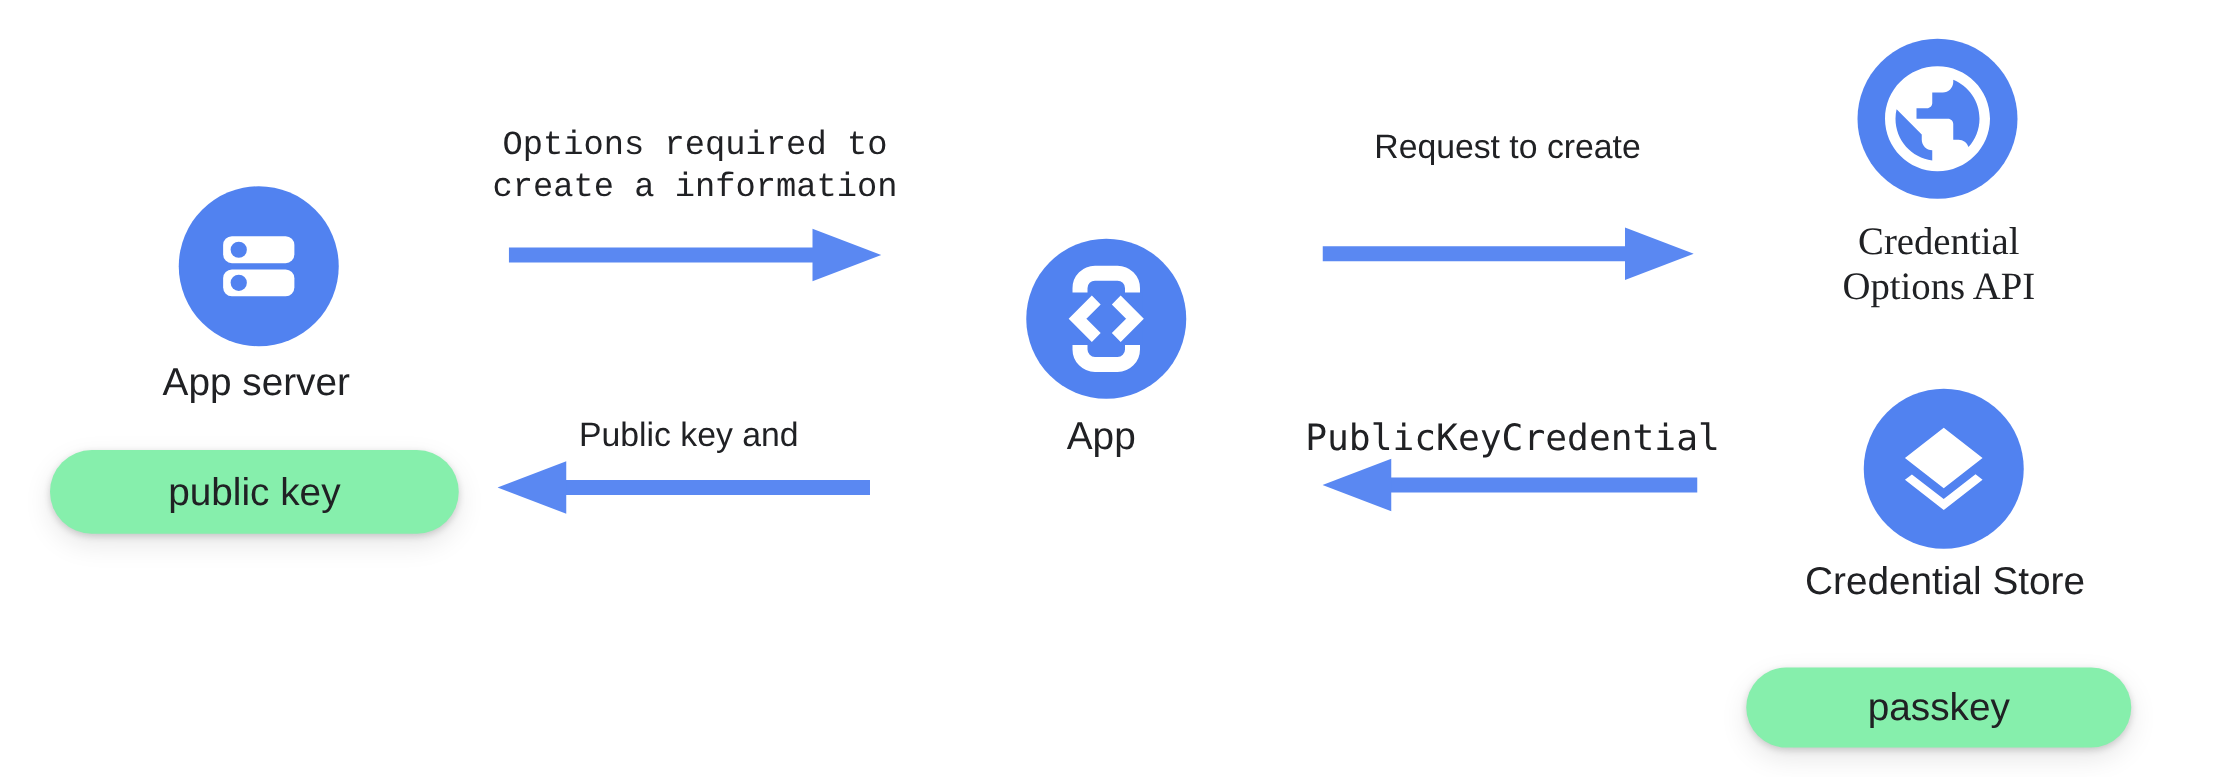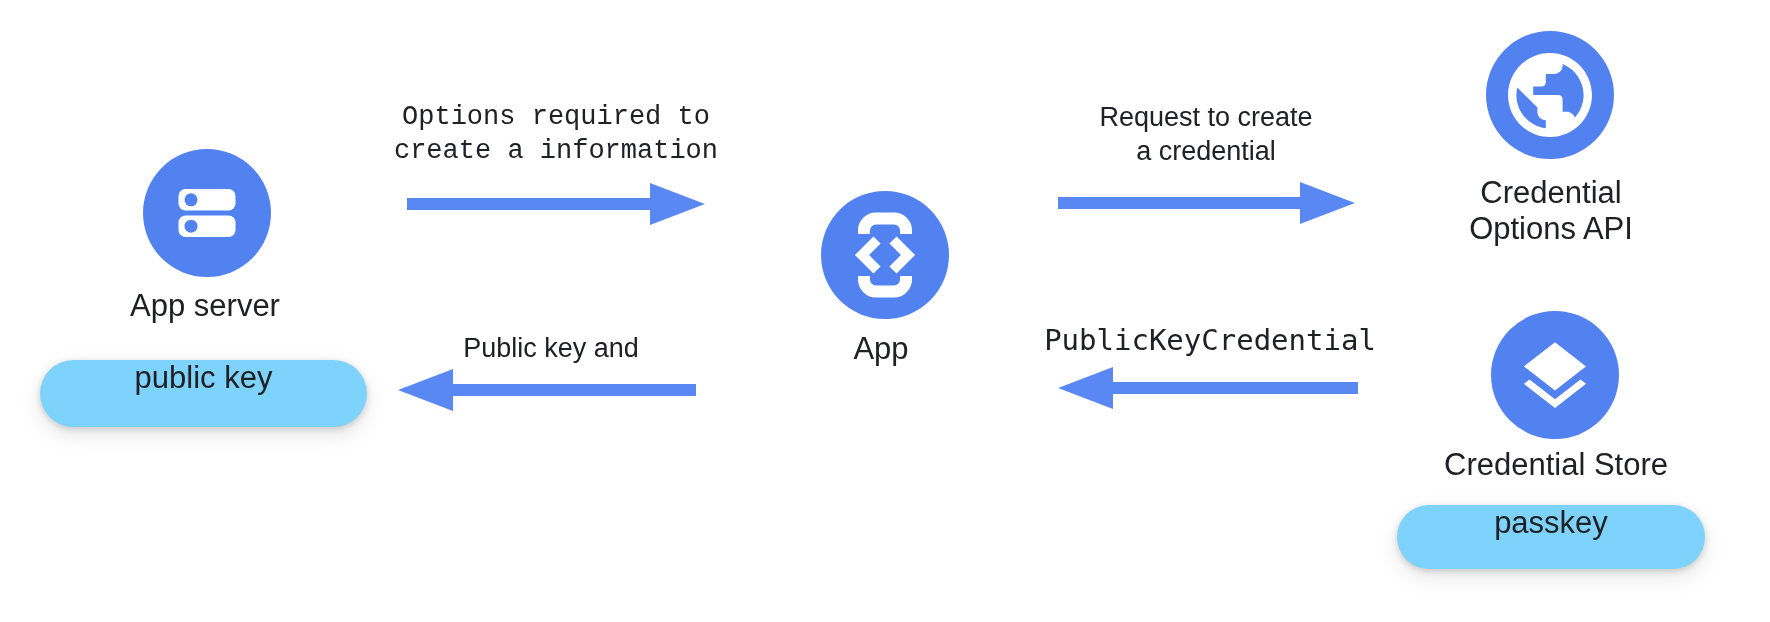--- a/index.html
+++ b/index.html
@@ -29,23 +29,24 @@
     transform: translateX(-50%);
     font-size: 31px;
     line-height: 36px;
     font-weight: 500;
     text-align: center;
     white-space: nowrap;
     color: var(--text, #202124);
   }
   .pill {
     position: absolute;
-    background: #7dd3fc;
+    background: #86efac;
     border-radius: 999px;
     display: flex;
+    align-items: center;
     justify-content: center;
     font-size: 31px;
     font-weight: 500;
     color: var(--text, #202124);
     box-shadow: 0 2px 6px rgba(0,0,0,0.16), 0 8px 22px rgba(0,0,0,0.10);
   }
   .flow-label {
     position: absolute;
     transform: translateX(-50%);
     font-size: 27px;
@@ -107,54 +108,53 @@
       <rect x="-29" y="-21" width="15" height="42" fill="var(--blue, #5182F0)"></rect>
       <rect x="14" y="-21" width="15" height="42" fill="var(--blue, #5182F0)"></rect>
       <polyline points="-8,-15 -23,0 -8,15" fill="none" stroke="#ffffff" stroke-width="10" stroke-linejoin="miter"></polyline>
       <polyline points="8,-15 23,0 8,15" fill="none" stroke="#ffffff" stroke-width="10" stroke-linejoin="miter"></polyline>
     </svg>
   </div>
   <div class="node-label" style="left:881px; top:331px;">App</div>
 
   <div class="flow-label" style="left:1206px; top:100px;">
     <div>Request to create</div>
-    <div>a credential</div>
   </div>
   <div class="arrow" style="left:1058px; top:181px;">
     <svg width="297" height="44">
       <rect class="shaft" x="0" y="16" width="249" height="12"></rect>
       <polygon class="head" points="242,1 297,22 242,43"></polygon>
     </svg>
   </div>
 
-  <div class="flow-label mono" style="left:1210px; top:323px;">PublicKeyCredential</div>
+  <div class="flow-label mono" style="left:1210px; top:333px;">PublicKeyCredential</div>
   <div class="arrow" style="left:1058px; top:366px;">
     <svg width="300" height="44">
       <rect class="shaft" x="48" y="16" width="252" height="12"></rect>
       <polygon class="head" points="55,1 0,22 55,43"></polygon>
     </svg>
   </div>
 
   <div class="circle" style="left:1486px; top:31px;">
     <svg viewBox="-64 -64 128 128">
       <g transform="scale(4.2) translate(-12,-12)">
         <path fill="#ffffff" d="M12 2C6.48 2 2 6.48 2 12s4.48 10 10 10 10-4.48 10-10S17.52 2 12 2zm-1 17.93c-3.95-.49-7-3.85-7-7.93 0-.62.08-1.21.21-1.79L9 15v1c0 1.1.9 2 2 2v1.93zm6.9-2.54c-.26-.81-1-1.39-1.9-1.39h-1v-3c0-.55-.45-1-1-1H8v-2h2c.55 0 1-.45 1-1V7h2c1.1 0 2-.9 2-2v-.41c2.93 1.19 5 4.06 5 7.41 0 2.08-.8 3.97-2.1 5.39z"></path>
       </g>
     </svg>
   </div>
-  <div class="node-label" style="left:1551px; top:175px;">
+  <div class="node-label" style="left:1551px; top:175px;font-family:Liberation Serif, serif;">
     <div>Credential</div>
     <div>Options API</div>
   </div>
 
   <div class="circle" style="left:1491px; top:311px;">
     <svg viewBox="-64 -64 128 128">
       <g transform="scale(3.45) translate(-12,-11.5)">
         <path fill="#ffffff" d="M11.99 18.54l-7.37-5.73L3 14.07l9 7 9-7-1.63-1.27-7.38 5.74zM12 16l7.36-5.73L21 9l-9-7-9 7 1.63 1.27L12 16z"></path>
       </g>
     </svg>
   </div>
   <div class="node-label" style="left:1556px; top:447px;">Credential Store</div>
-  <div class="pill" style="left:1397px; top:505px; width:308px; height:64px;">
+  <div class="pill" style="left:1397px; top:534px; width:308px; height:64px;">
     <span>passkey</span>
   </div>
 
 </div>
 
 </body></html>

